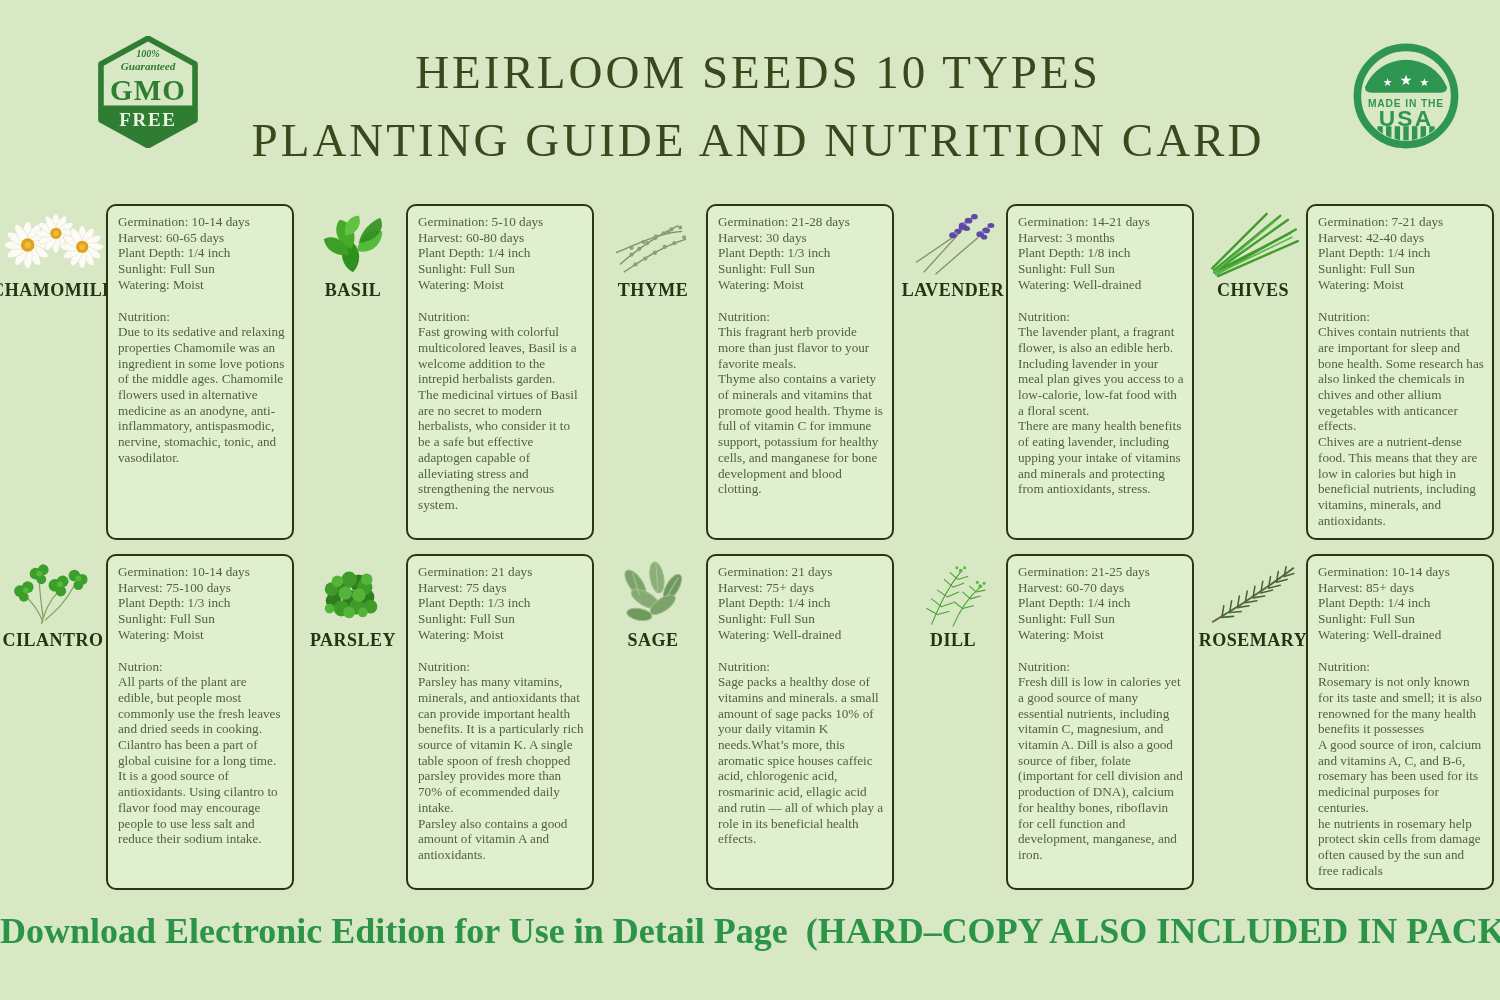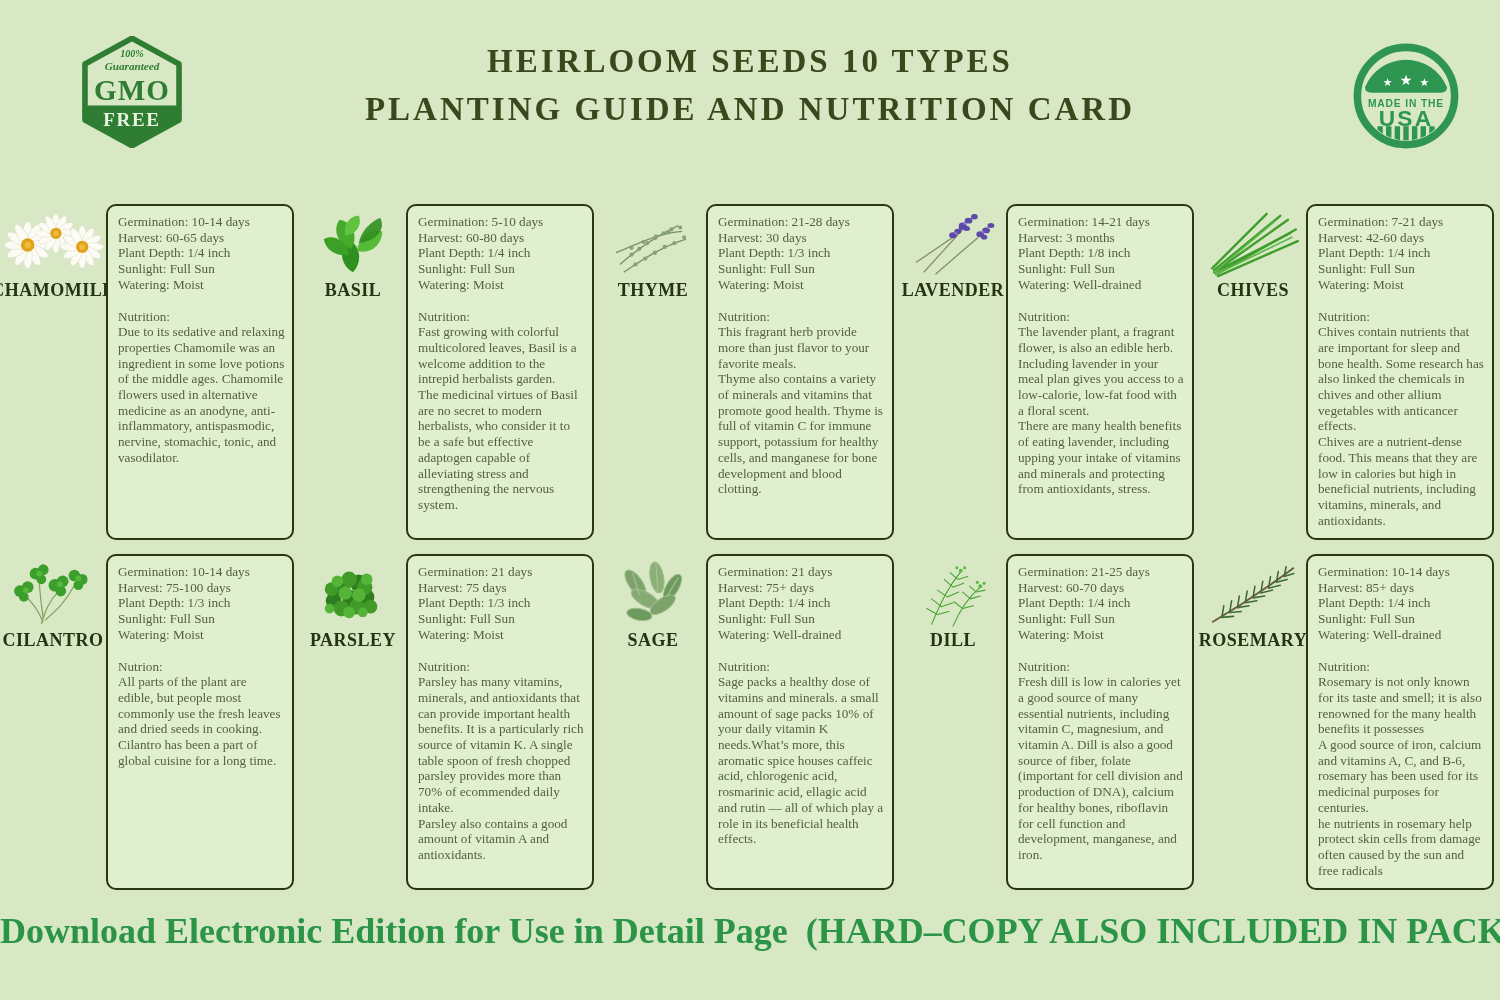--- a/index.html
+++ b/index.html
@@ -1,24 +1,24 @@
 <!DOCTYPE html>
 <html><head>
 <meta charset="utf-8">
 <style>
   * { margin:0; padding:0; box-sizing:border-box; }
   html,body { width:1500px; height:1000px; }
   body { background:#d8e8c5; font-family:"Liberation Serif","DejaVu Serif",serif; overflow:hidden; }
   .page { position:relative; width:1500px; height:1000px; }
 
-  .header { position:relative; height:200px; }
+  .header { position:relative; height:200px;margin-left:16px; }
   .badge-gmo { position:absolute; left:76px; top:36px; width:112px; height:112px; }
   .badge-usa { position:absolute; right:40px; top:42px; width:108px; height:108px; }
   .titles { padding-top:38px; text-align:center; color:#3a481c; }
-  .title-line { font-size:33px; font-weight:bold; letter-spacing:3px; line-height:1.45; white-space:nowrap; }
+  .title-line { font-size:47px; font-weight:normal; letter-spacing:3px; line-height:1.45; white-space:nowrap; }
 
   .row { display:grid; grid-template-columns:repeat(5,300px); }
   #row-1 { margin-top:4px; }
   #row-2 { margin-top:14px; }
 
   .card { display:flex; }
   .card-left { width:106px; flex:0 0 106px; display:flex; flex-direction:column; align-items:center; padding-top:4px; }
   .herb-image { width:104px; height:72px; }
   .herb-image svg { width:100%; height:100%; display:block; }
   .herb-name { font-weight:bold; font-size:18px; letter-spacing:0.5px; color:#243310; white-space:nowrap; }
@@ -266,21 +266,21 @@
                 <path d="M12,66 L74,14"></path>
                 <path d="M14,68 L92,30"></path>
               </g>
             </svg>
           </div>
       <div class="herb-name">CHIVES</div>
     </div>
     <div class="card-box">
       <div class="info">
             <div class="info-line">Germination: 7-21 days</div>
-            <div class="info-line">Harvest: 42-60 days</div>
+            <div class="info-line">Harvest: 42-40 days</div>
             <div class="info-line">Plant Depth: 1/4 inch</div>
             <div class="info-line">Sunlight: Full Sun</div>
             <div class="info-line">Watering: Moist</div>
           </div>
       <div class="spacer"></div>
       <div class="nutrition-label">Nutrition:</div>
       <div class="nutrition">
             <div class="nutrition-par">Chives contain nutrients that are important for sleep and bone health. Some research has also linked the chemicals in chives and other allium vegetables with anticancer effects.</div>
             <div class="nutrition-par">Chives are a nutrient-dense food. This means that they are low in calories but high in beneficial nutrients, including vitamins, minerals, and antioxidants.</div>
           </div>
@@ -327,20 +327,21 @@
             <div class="info-line">Germination: 10-14 days</div>
             <div class="info-line">Harvest: 75-100 days</div>
             <div class="info-line">Plant Depth: 1/3 inch</div>
             <div class="info-line">Sunlight: Full Sun</div>
             <div class="info-line">Watering: Moist</div>
           </div>
       <div class="spacer"></div>
       <div class="nutrition-label">Nutrion:</div>
       <div class="nutrition">
             <div class="nutrition-par">All parts of the plant are edible, but people most commonly use the fresh leaves and dried seeds in cooking. Cilantro has been a part of global cuisine for a long time.</div>
+            <div class="nutrition-par">It is a good source of antioxidants. Using cilantro to flavor food may encourage people to use less salt and reduce their sodium intake.</div>
           </div>
     </div>
   </div>
       <div class="card">
     <div class="card-left">
       <div class="herb-image">
             <svg viewBox="0 0 104 74" xmlns="http://www.w3.org/2000/svg">
               <g fill="#2e7d1e">
                 <circle cx="40" cy="30" r="9"></circle>
                 <circle cx="58" cy="26" r="9"></circle>

